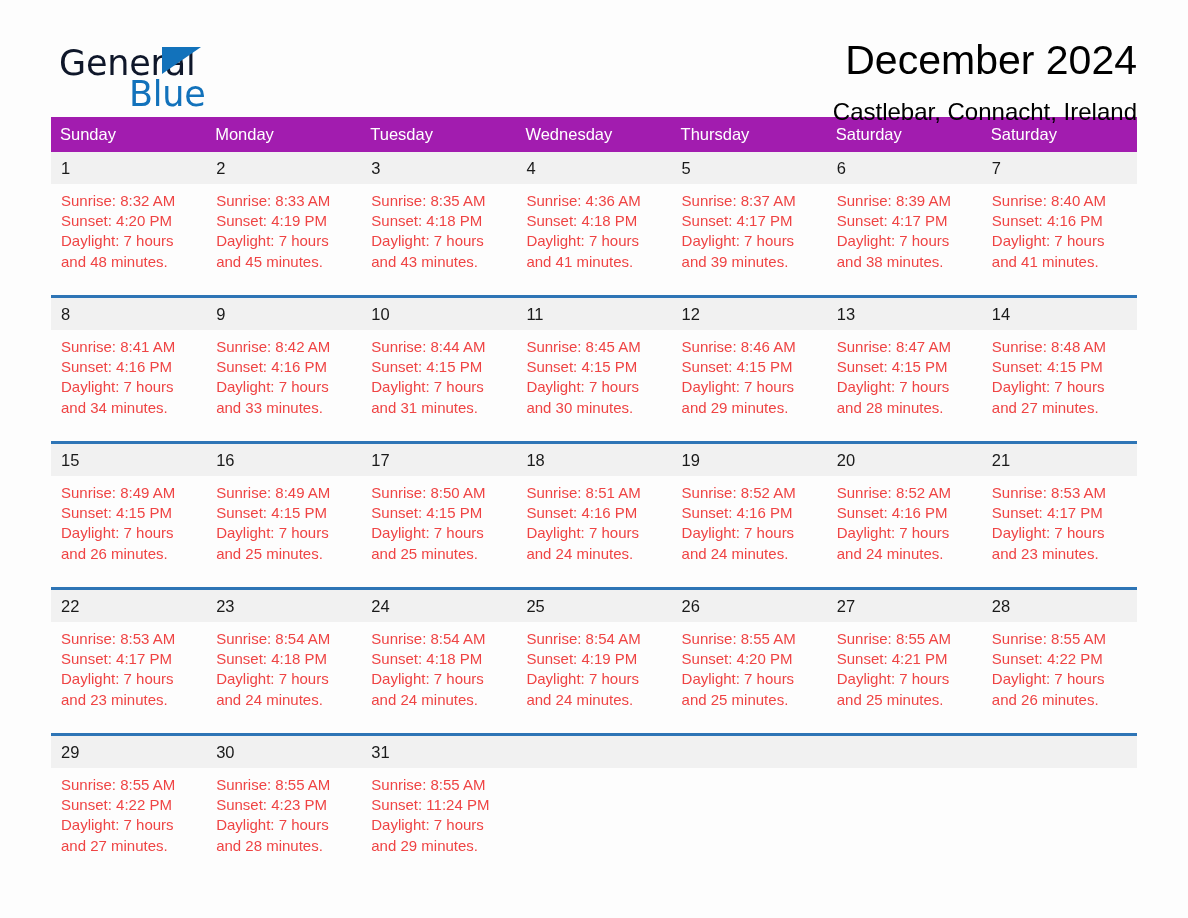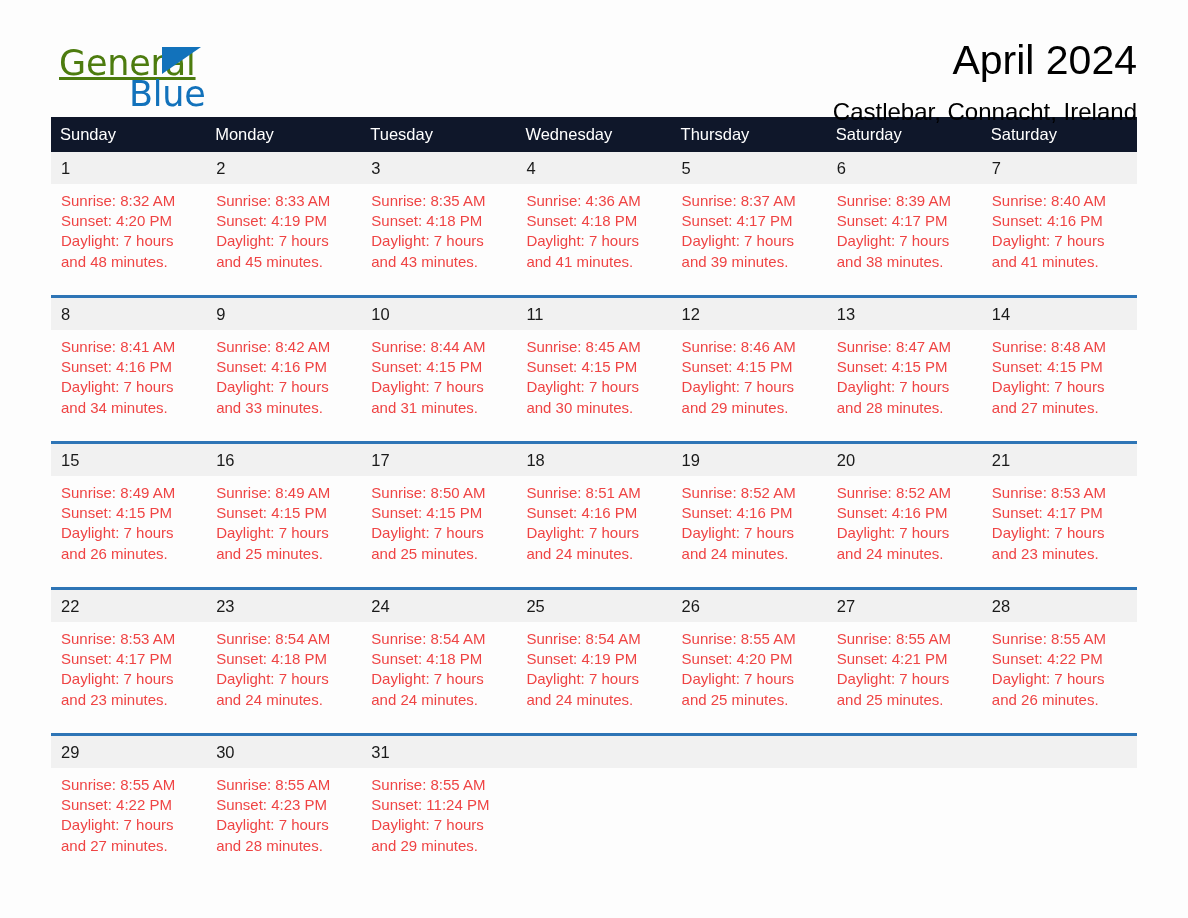--- a/index.html
+++ b/index.html
@@ -34,24 +34,23 @@
     width: 260px;
     height: 72px;
   }
   .brand-general {
     position: absolute;
     left: 0;
     top: 0;
     font-size: 35px;
     line-height: 38px;
     letter-spacing: -0.2px;
-    color: #4d7c0f;
+    color: #0f172a;
     font-family: "DejaVu Sans", sans-serif;
     font-weight: 400;
-    text-decoration: underline;
   }
   .brand-triangle {
     position: absolute;
     left: 103px;
     top: 3px;
     width: 0;
     height: 0;
     border-left: 39px solid #1272bb;
     border-bottom: 27px solid transparent;
   }
@@ -90,21 +89,21 @@
   }
 
   
   .calendar {
     margin-top: 5px;
     width: 1086px;
     border-collapse: collapse;
     table-layout: fixed;
   }
   .calendar th {
-    background: #0f172a;
+    background: #a21caf;
     color: #ffffff;
     font-weight: 400;
     font-size: 16.5px;
     text-align: left;
     padding: 8px 0 8px 9px;
     height: 18px;
     border: none;
   }
   .weekrow > td {
     vertical-align: top;
@@ -144,21 +143,21 @@
 
   <div class="header">
 
     <div class="brand">
       <span class="brand-general">General</span>
       <span class="brand-triangle"></span>
       <span class="brand-blue">Blue</span>
     </div>
 
     <div class="title-block">
-      <div class="cal-title">April 2024</div>
+      <div class="cal-title">December 2024</div>
       <div class="cal-subtitle">Castlebar, Connacht, Ireland</div>
     </div>
 
   </div>
 
   <table class="calendar">
     <thead>
       <tr>
         <th>Sunday</th>
         <th>Monday</th>

